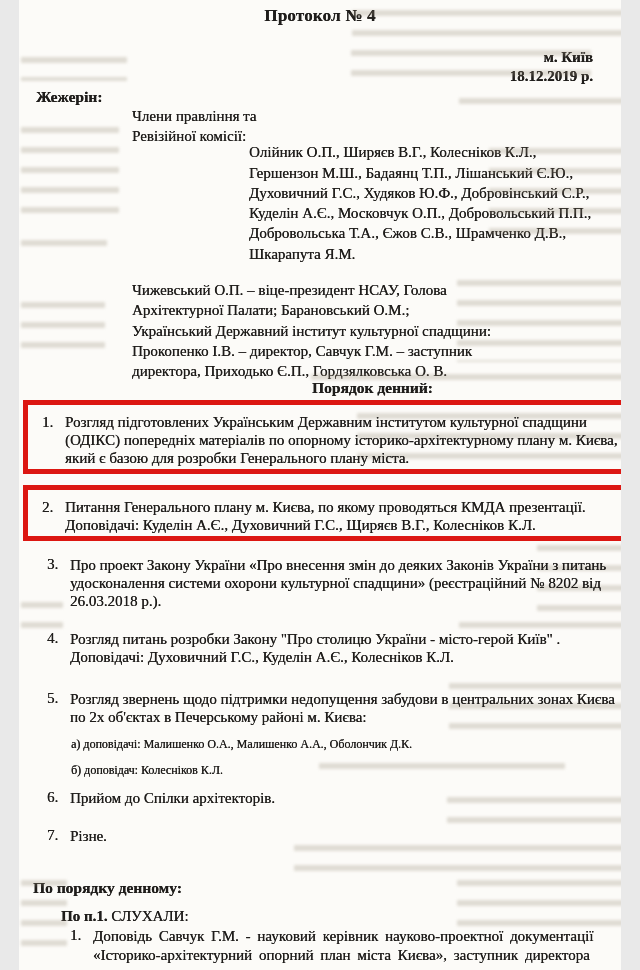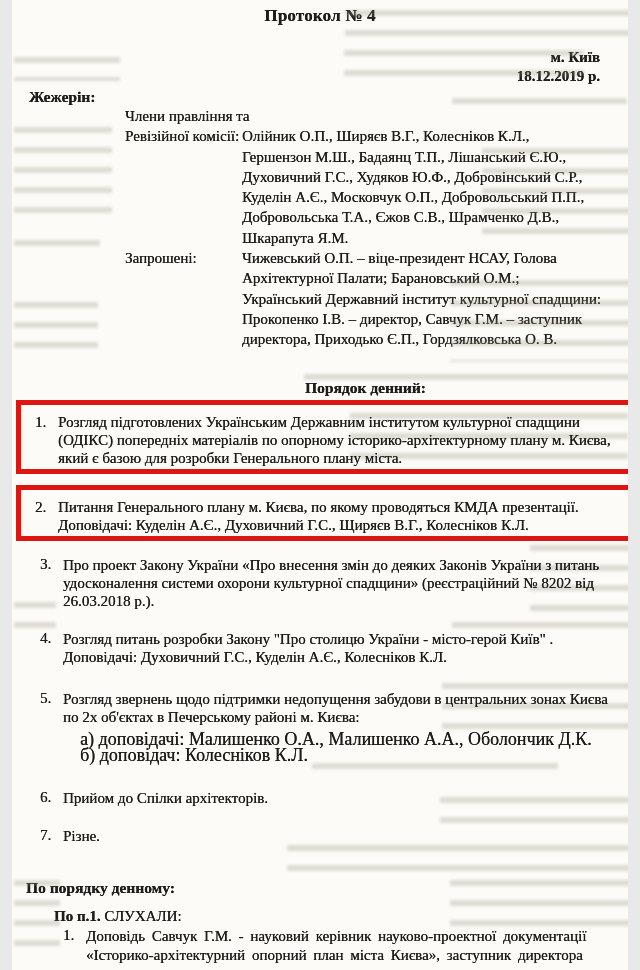--- a/index.html
+++ b/index.html
@@ -1,55 +1,56 @@
 <!DOCTYPE html>
 <html lang="uk"><head>
 <meta charset="utf-8">
 <style>
   html,body{margin:0;padding:0;background:#e9e9e9;}
   .page{
     position:relative;
-    width:616px;height:970px;
+    width:556px;height:970px;
     margin:0 auto;
     background:#fcfbf8;
     font-family:"Liberation Serif","DejaVu Serif",serif;
     color:#1f1d1b;
     overflow:hidden;
+    padding-left:46px;
   }
   .abs{position:absolute;}
   .b{font-weight:bold;}
   .center{left:0;right:0;text-align:center;}
   .pre{white-space:pre-line;}
 
   
   .doc-title{top:6px;font-size:17px;letter-spacing:.2px;}
   .doc-subtitle{top:27px;font-size:15.5px;}
   .place-date{top:48px;right:28px;text-align:right;font-size:15px;line-height:19px;}
 
   
   .present-heading{top:88px;left:17px;font-size:15.5px;}
   .attendees{top:106px;left:113px;width:505px;font-size:15px;line-height:20.3px;}
   .att-row{display:flex;}
   .att-label{width:117px;flex:none;}
-  .att-value{white-space:pre-line;}
+  .att-value{white-space:pre-line;margin-top:16px;}
 
   
   .agenda-heading{top:379px;left:293px;font-size:15.5px;}
   .redbox{
     position:absolute;left:4px;width:606px;
     border:5px solid #dc1712;
     padding:8px 0 2px 14px;
     background:transparent;
     z-index:2;
   }
   .agenda-item{position:absolute;left:28px;display:flex;font-size:15px;z-index:2;}
   .boxrow{display:flex;font-size:15px;line-height:19.8px;}
   .num{width:23px;flex:none;}
   .itext{white-space:pre-line;line-height:18px;}
-  .sub-lines{position:absolute;left:68px;font-size:18px;line-height:16px;white-space:pre-line;z-index:2;}
+  .sub-lines{position:absolute;left:52px;font-size:12px;line-height:26px;white-space:pre-line;z-index:2;}
 
   
   .order-heading{top:879px;left:14px;font-size:15.5px;}
   .slukhaly{top:908px;left:14px;font-size:15px;margin-left:28px;}
   .entry{top:927px;left:51px;display:flex;font-size:15px;}
   .entry .itext{width:540px;word-spacing:3px;line-height:19.3px;}
 
   
   .bleed{
     position:absolute;z-index:1;
@@ -106,21 +107,20 @@
     <div class="att-row">
       <div class="att-label">Ревізійної комісії:</div>
       <div class="att-value">Олійник О.П., Ширяєв В.Г., Колесніков К.Л.,
 Гершензон М.Ш., Бадаянц Т.П., Лішанський Є.Ю.,
 Духовичний Г.С., Худяков Ю.Ф., Добровінський С.Р.,
 Куделін А.Є., Московчук О.П., Добровольський П.П.,
 Добровольська Т.А., Єжов С.В., Шрамченко Д.В.,
 Шкарапута Я.М.</div>
     </div>
     <div class="att-row">
-      <div class="att-label">Запрошені:</div>
       <div class="att-value">Чижевський О.П. – віце-президент НСАУ, Голова
 Архітектурної Палати; Барановський О.М.;
 Український Державний інститут культурної спадщини:
 Прокопенко І.В. – директор, Савчук Г.М. – заступник
 директора, Приходько Є.П., Гордзялковська О. В.</div>
     </div>
   </div>
 
   <div class="abs b agenda-heading">Порядок денний:</div>
 

